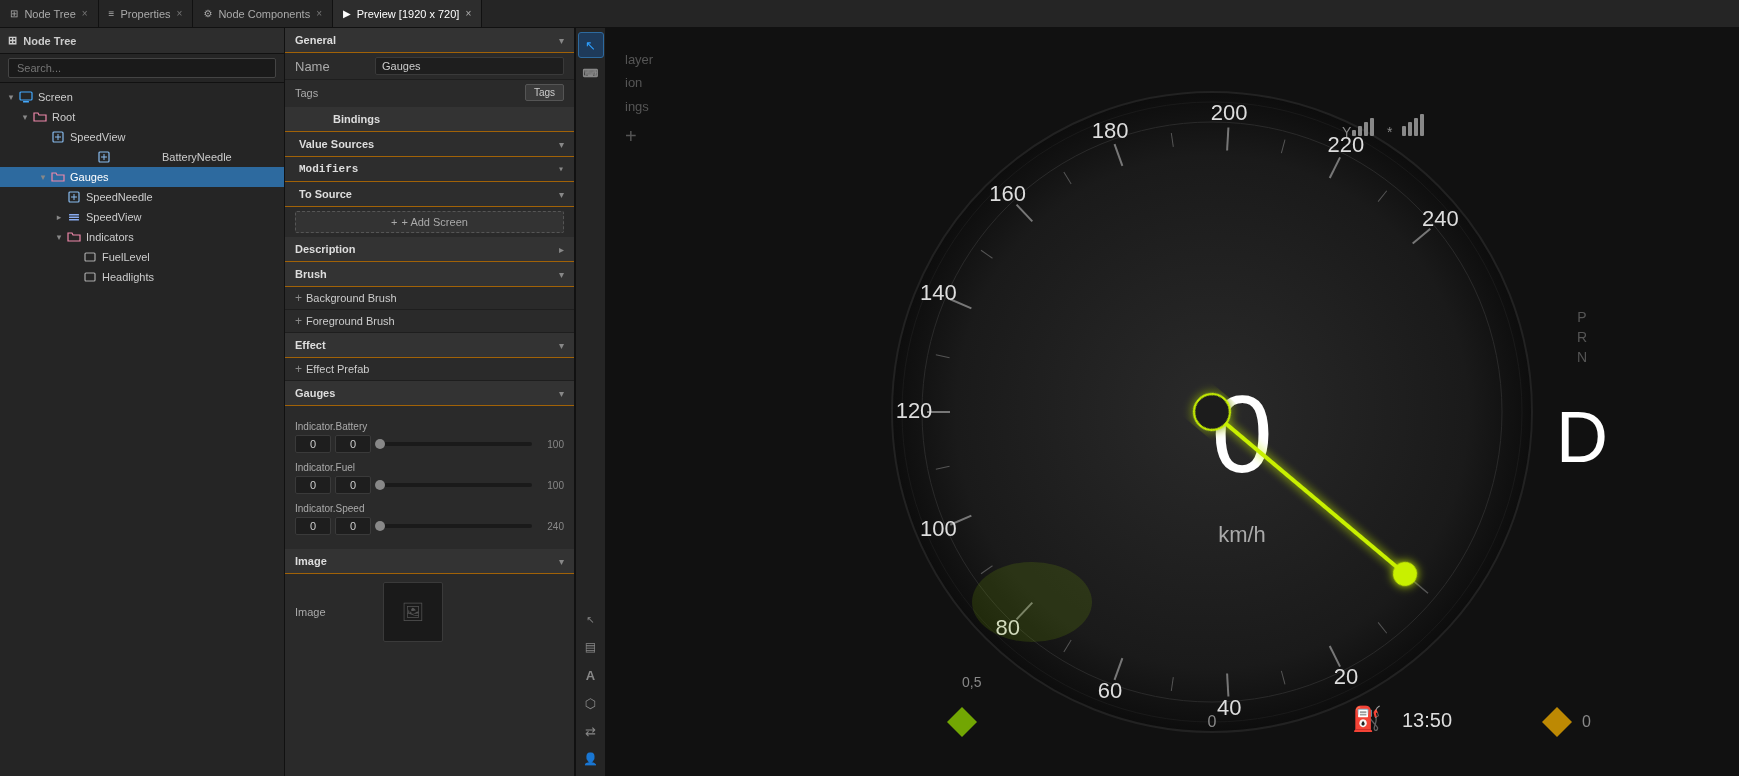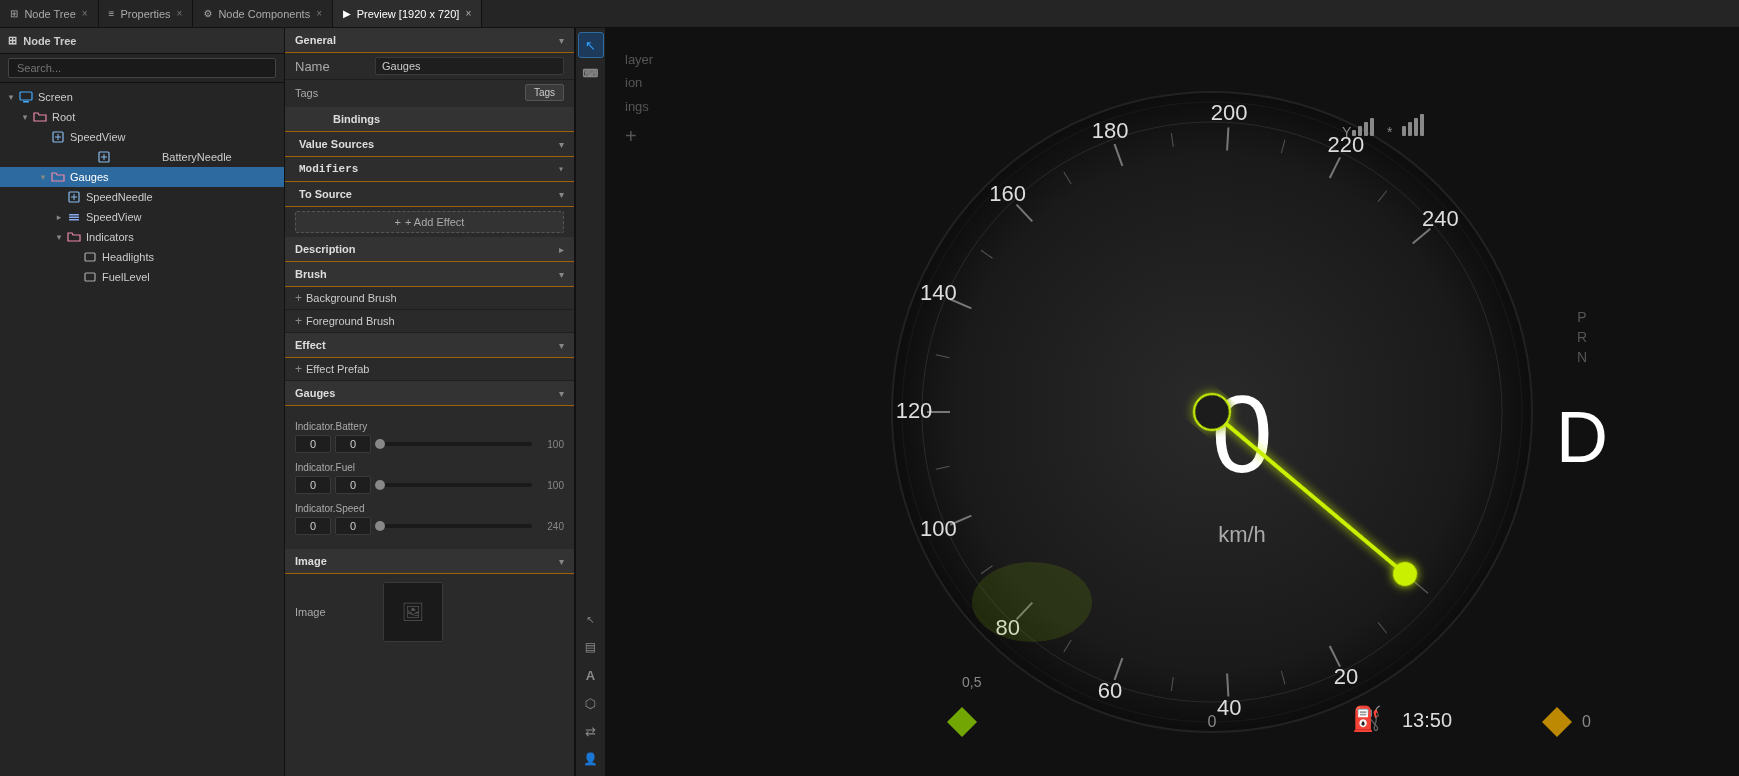--- a/index.html
+++ b/index.html
@@ -204,31 +204,31 @@
         <span class="tree-label">Indicators</span>
       </div>
 
       <div class="tree-item" style="padding-left: 68px;">
         <span class="tree-arrow" style="width:14px;"></span>
         <span class="tree-icon" style="color:#aaa;">
           <svg width="14" height="14" viewBox="0 0 14 14">
               <rect x="2" y="3" width="10" height="8" rx="1" fill="none" stroke="#aaa" stroke-width="1.2"></rect>
             </svg>
         </span>
-        <span class="tree-label">Headlights</span>
+        <span class="tree-label">FuelLevel</span>
       </div>
 
       <div class="tree-item" style="padding-left: 68px;">
         <span class="tree-arrow" style="width:14px;"></span>
         <span class="tree-icon" style="color:#aaa;">
           <svg width="14" height="14" viewBox="0 0 14 14">
               <rect x="2" y="3" width="10" height="8" rx="1" fill="none" stroke="#aaa" stroke-width="1.2"></rect>
             </svg>
         </span>
-        <span class="tree-label">FuelLevel</span>
+        <span class="tree-label">Headlights</span>
       </div>
     </div>
   </div>
 
   <div class="properties-panel">
     <div class="props-content">
 
       <div class="section-header">
         <span class="section-title">General</span>
         <span class="section-arrow">▾</span>
@@ -258,21 +258,21 @@
         <span class="section-arrow">▾</span>
       </div>
 
       <div class="section-header" style="background:#2d2d2d; padding-left:14px;">
         <span class="section-title">To Source</span>
         <span class="section-arrow">▾</span>
       </div>
 
       <div class="add-binding-btn">
         <span>+</span>
-        <span>+ Add Effect</span>
+        <span>+ Add Screen</span>
       </div>
 
       <div class="section-header">
         <span class="section-title">Description</span>
         <span class="section-arrow">▸</span>
       </div>
 
       <div class="section-header">
         <span class="section-title">Brush</span>
         <span class="section-arrow">▾</span>

